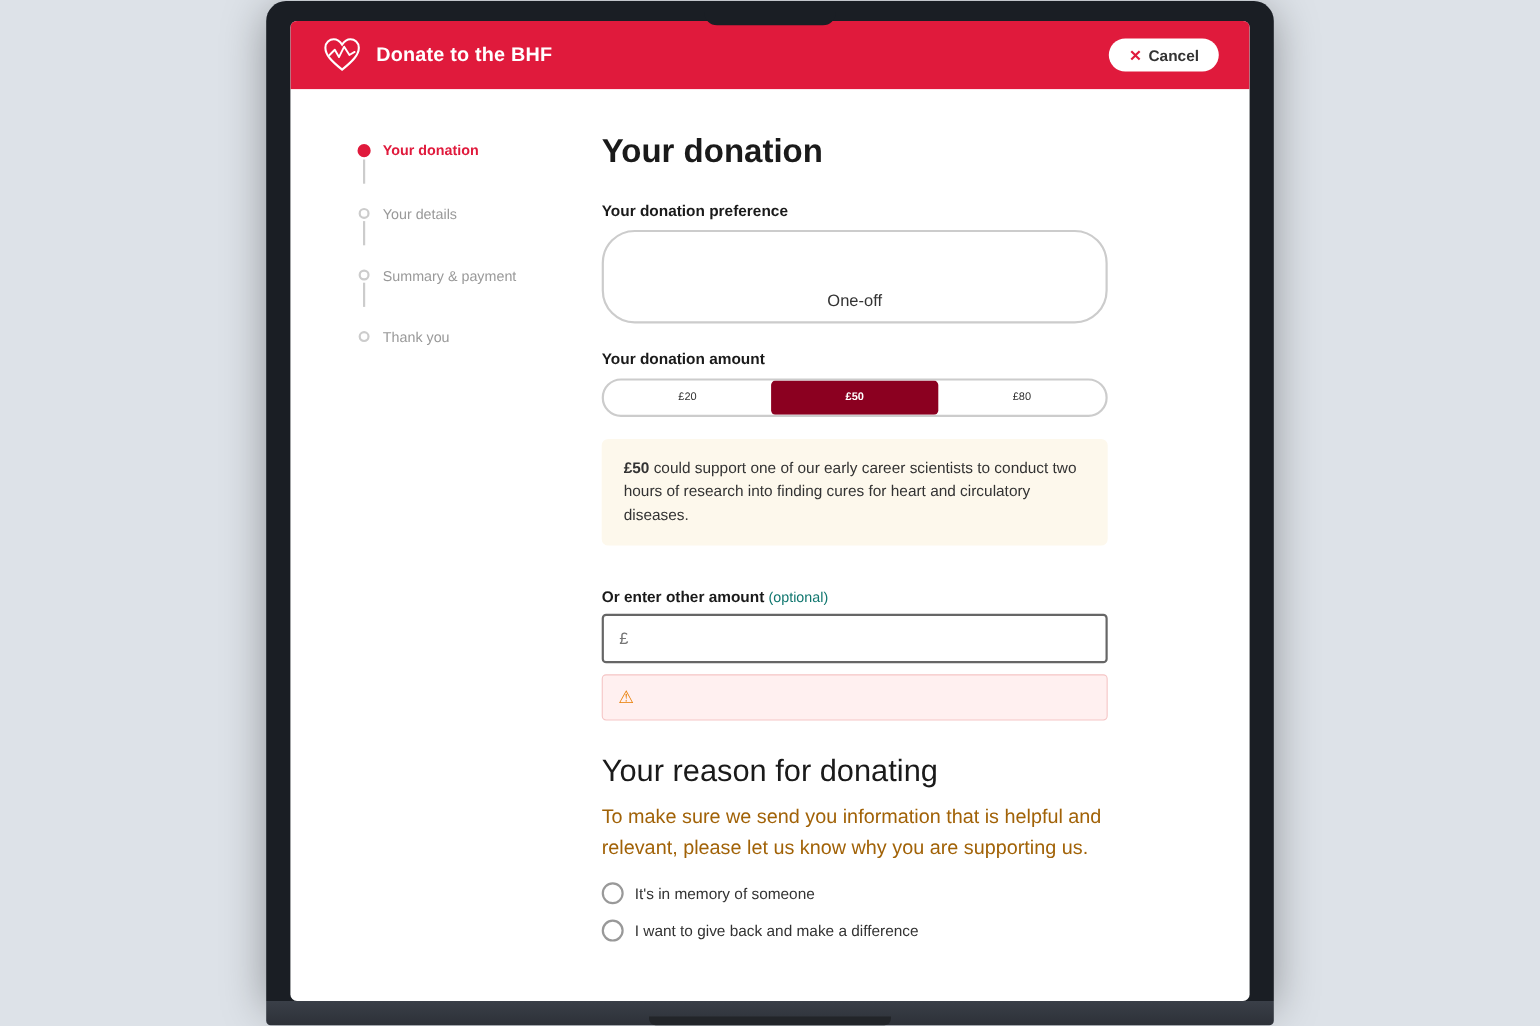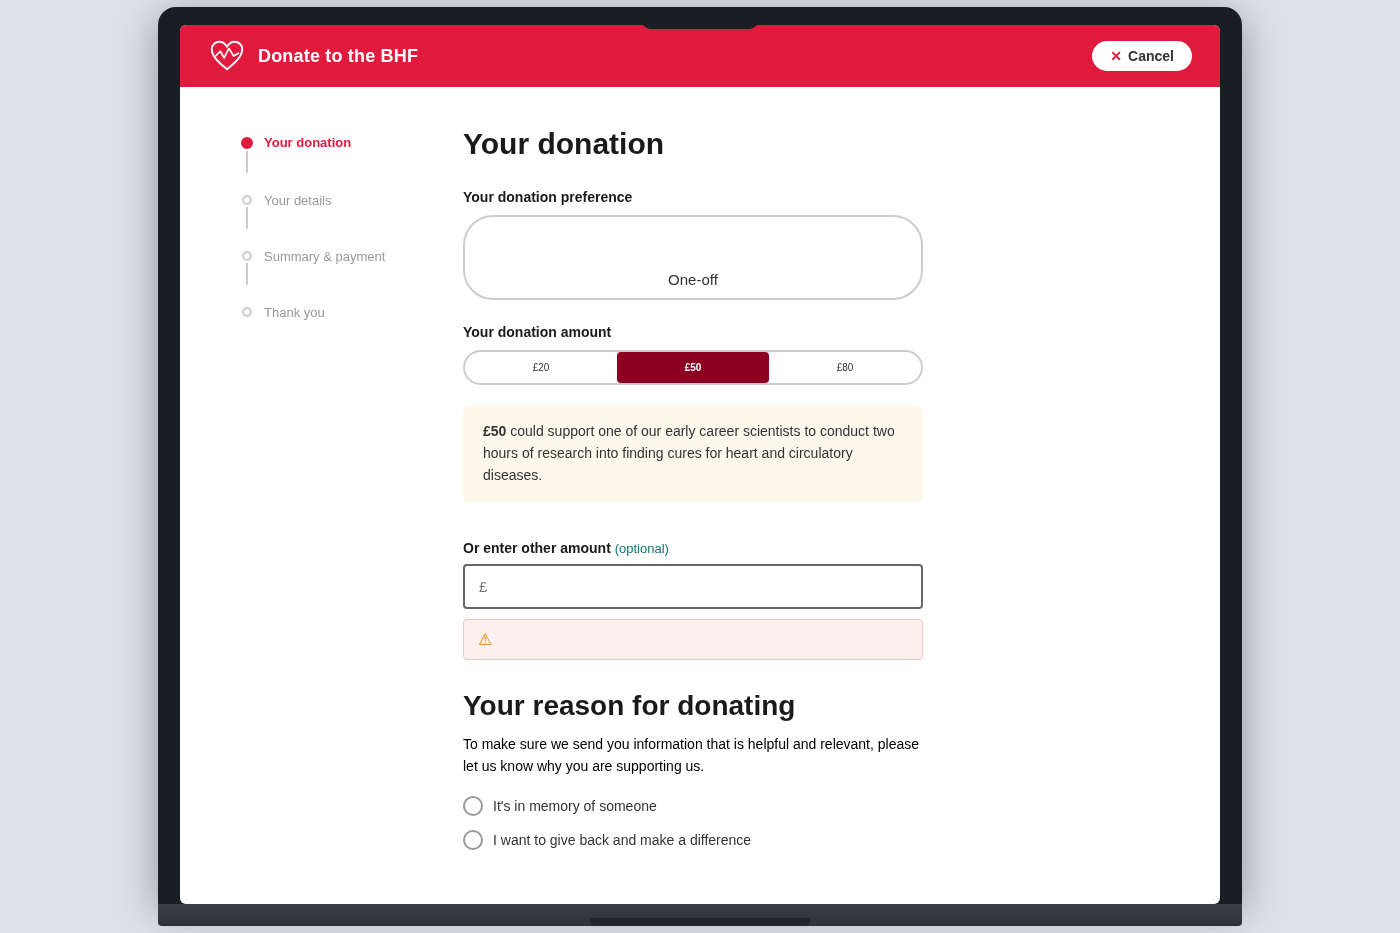--- a/index.html
+++ b/index.html
@@ -7,21 +7,21 @@
     body {
       background: #dde2e8;
       display: flex;
       align-items: center;
       justify-content: center;
       min-height: 100vh;
       font-family: -apple-system, BlinkMacSystemFont, 'Segoe UI', Arial, sans-serif;
     }
 
     .laptop-outer {
-      width: 1084px;
+      width: 916px;
       position: relative;
     }
 
     .laptop-screen-bezel {
       background: #1a1e24;
       border-radius: 18px 18px 0 0;
       padding: 18px 22px 0 22px;
       position: relative;
       box-shadow: 0 8px 40px rgba(0,0,0,0.35);
     }
@@ -325,28 +325,28 @@
 
     .error-icon {
       color: #e87d00;
       font-size: 16px;
       flex-shrink: 0;
     }
 
     
     .reason-title {
       font-size: 28px;
-      font-weight: 700;
+      font-weight: 400;
       color: #1a1a1a;
       margin-bottom: 12px;
     }
 
     .reason-desc {
-      font-size: 14px;
-      color: #000000;
+      font-size: 18px;
+      color: #a16207;
       line-height: 1.55;
       margin-bottom: 18px;
     }
 
     .radio-option {
       display: flex;
       align-items: center;
       gap: 10px;
       margin-bottom: 14px;
       cursor: pointer;

